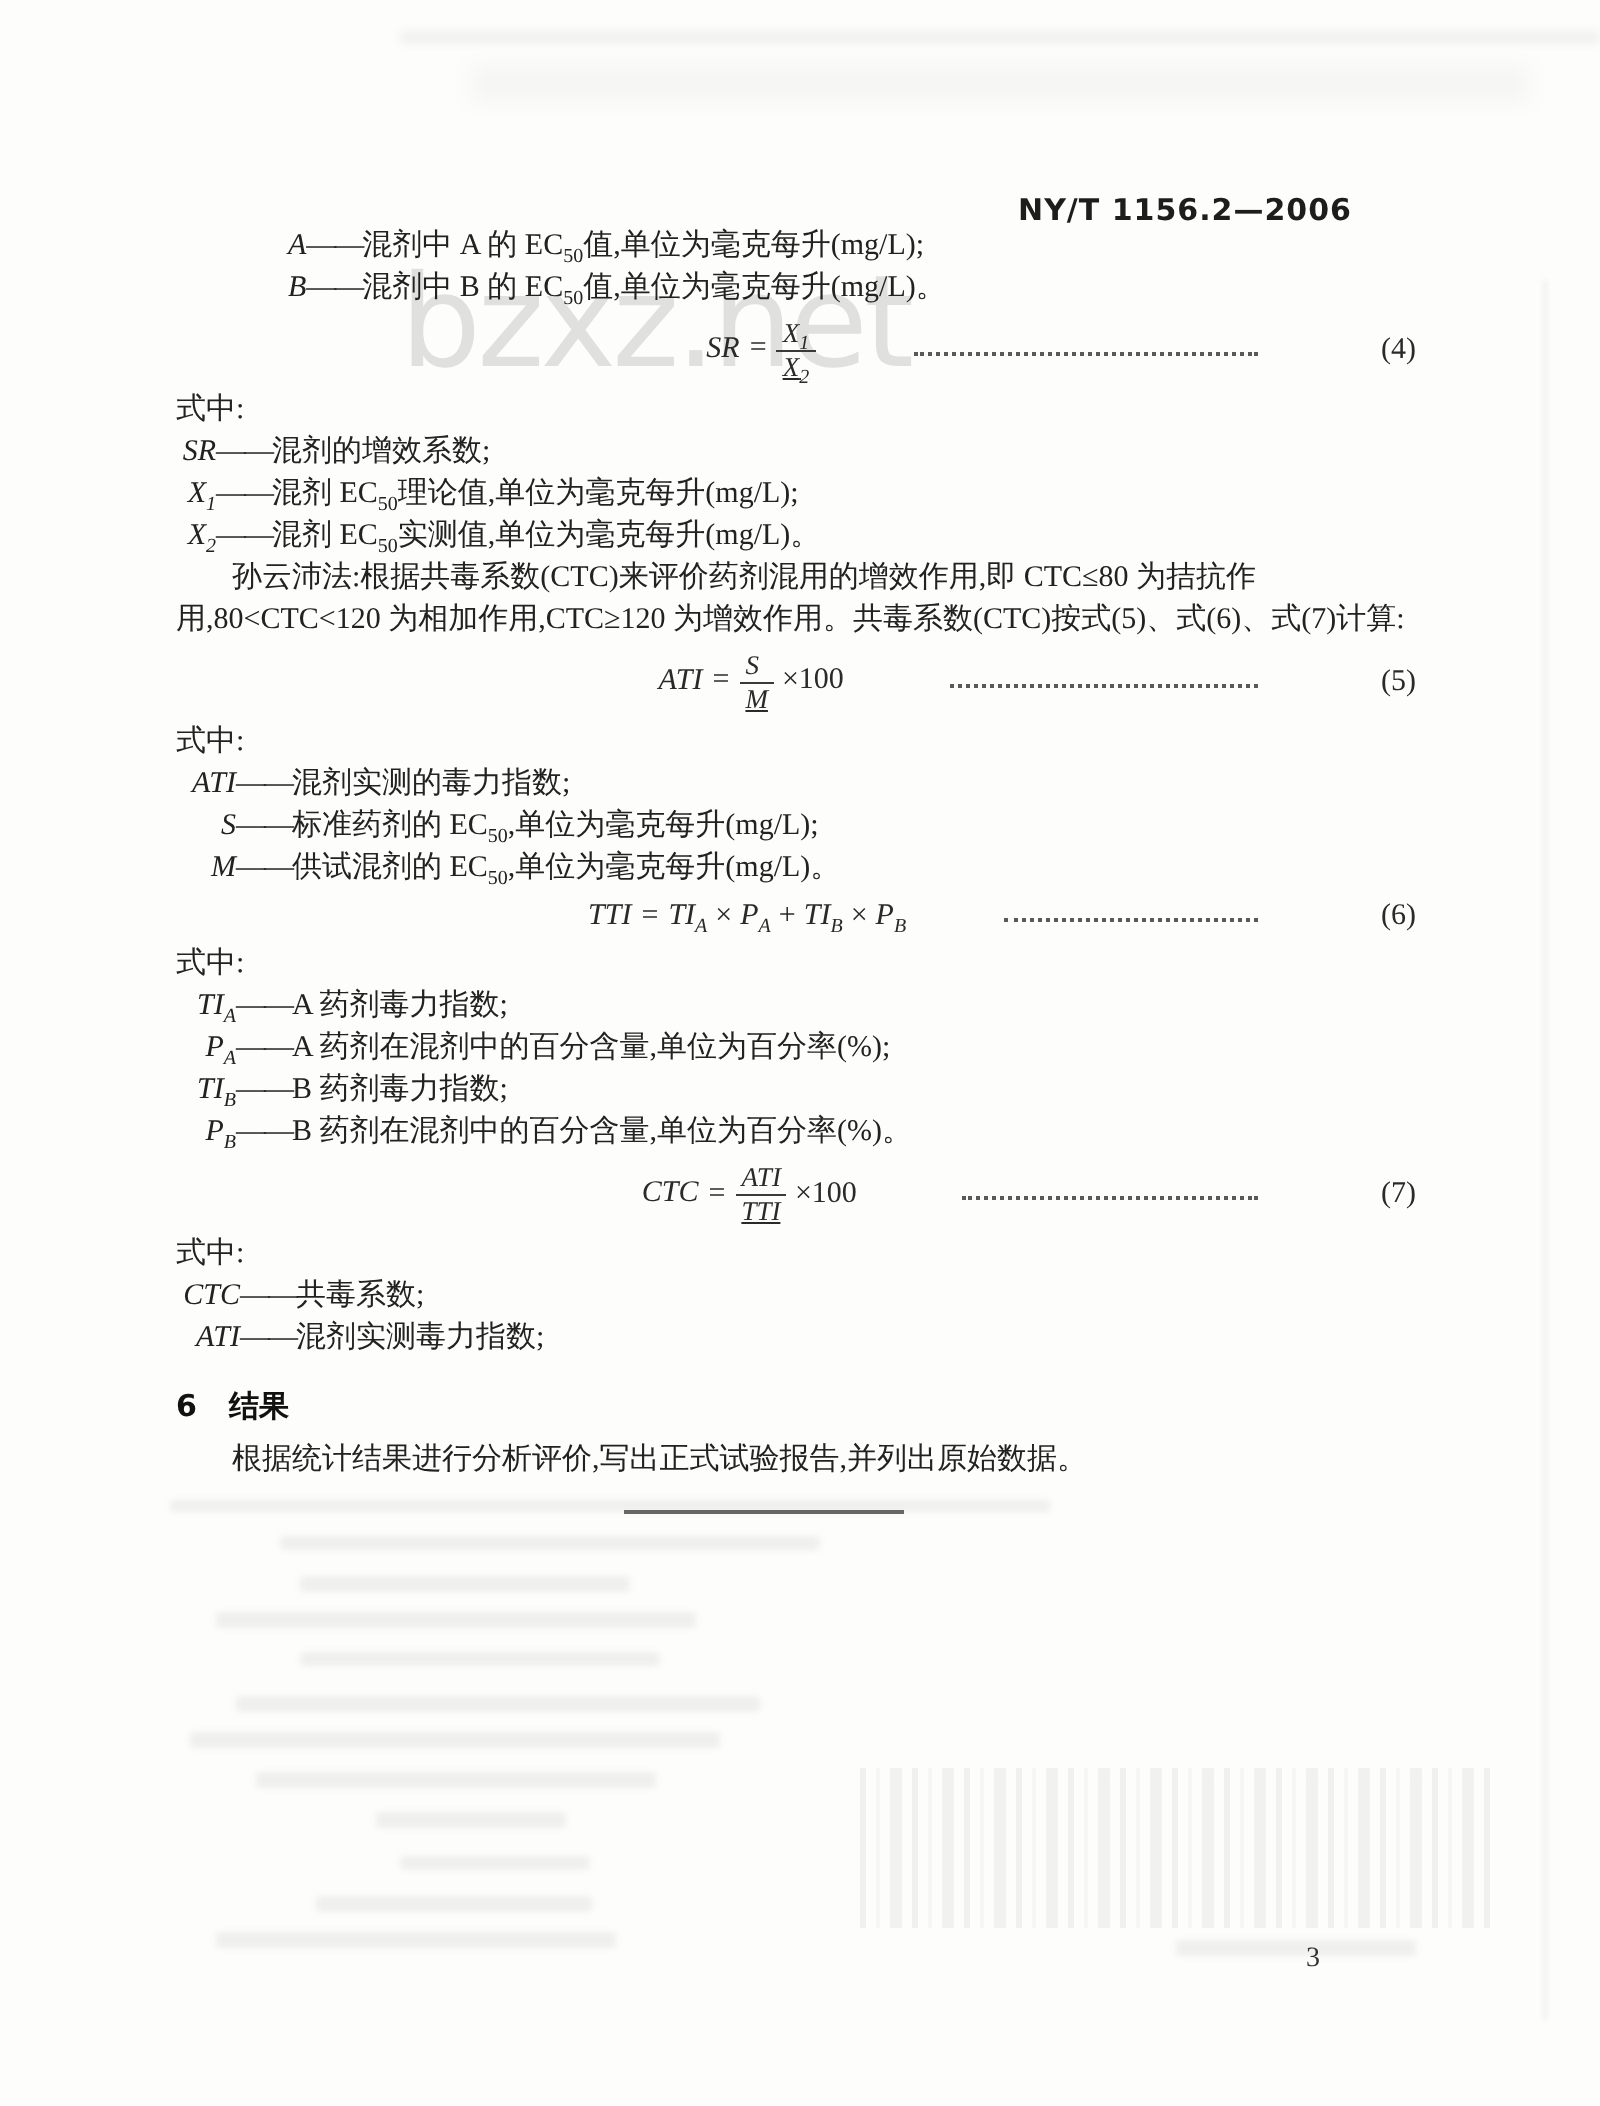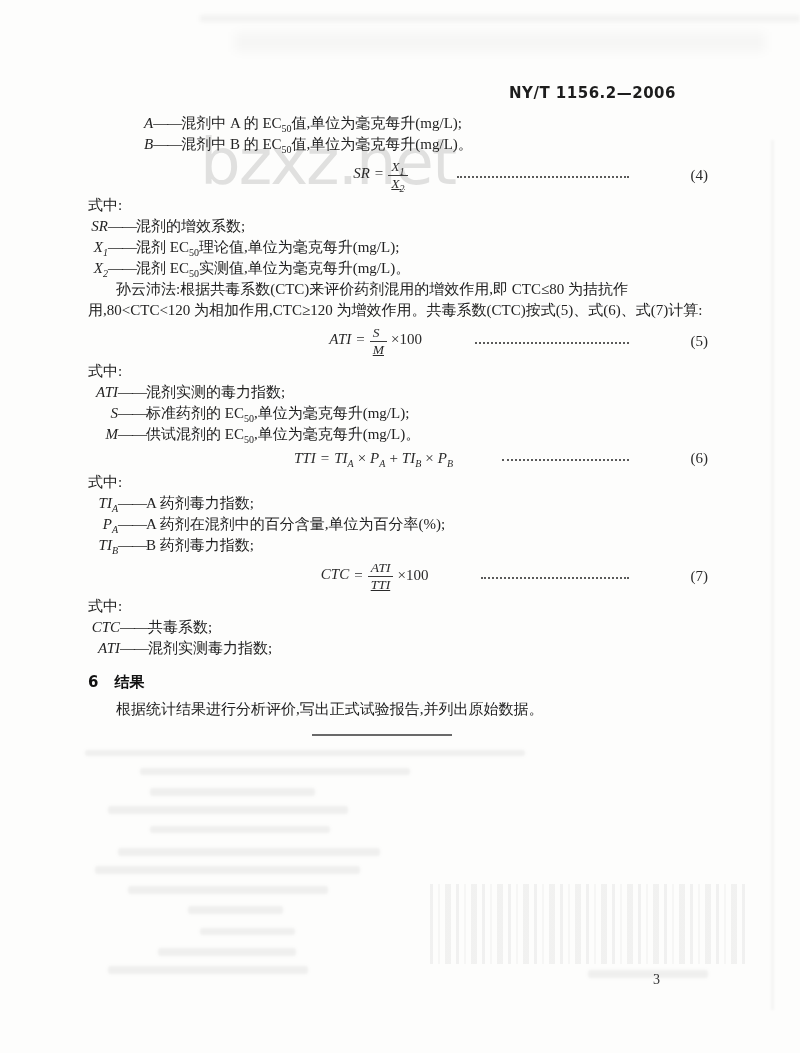--- a/index.html
+++ b/index.html
@@ -8,21 +8,21 @@
     background:#fdfdfc;overflow:hidden;
     font-family:"Liberation Serif","DejaVu Serif",serif;
     color:#222;
   }
   
   .scan-band{position:absolute;background:rgba(0,0,0,0.045);filter:blur(2px);}
   .scan-smudge{position:absolute;background:rgba(0,0,0,0.028);filter:blur(5px);}
   .edge-streak{position:absolute;background:rgba(0,0,0,0.035);filter:blur(1px);}
   
   .std-header{
-    position:absolute;top:84px;right:124px;
+    position:absolute;top:96px;right:124px;
     font-family:"DejaVu Sans","Liberation Sans",sans-serif;
     font-weight:bold;font-size:15px;letter-spacing:0.5px;color:#1d1d1d;
   }
   
   .watermark{
     position:absolute;left:200px;top:130px;
     font-family:"DejaVu Sans","Liberation Sans",sans-serif;
     font-weight:400;font-size:64px;letter-spacing:-2px;line-height:1;
     color:rgba(40,40,40,0.135);user-select:none;
   }
@@ -126,20 +126,21 @@
       <span class="fsp"></span>
       <span class="feq"><i>TTI</i><span class="eqs">=</span><i>TI</i><sub>A</sub><span class="op">×</span><i>P</i><sub>A</sub><span class="op">+</span><i>TI</i><sub>B</sub><span class="op">×</span><i>P</i><sub>B</sub></span>
       <span class="fldr"></span>
       <span class="fno">(6)</span>
     </div>
 
     <p class="line">式中:</p>
     <p class="line term-line"><span class="term w30"><i>TI</i><sub>A</sub></span><span class="dash">——</span><span>A 药剂毒力指数;</span></p>
     <p class="line term-line"><span class="term w30"><i>P</i><sub>A</sub></span><span class="dash">——</span><span>A 药剂在混剂中的百分含量,单位为百分率(%);</span></p>
     <p class="line term-line"><span class="term w30"><i>TI</i><sub>B</sub></span><span class="dash">——</span><span>B 药剂毒力指数;</span></p>
+    <p class="line term-line"><span class="term w30"><i>P</i><sub>B</sub></span><span class="dash">——</span><span>B 药剂在混剂中的百分含量,单位为百分率(%)。</span></p>
 
     <div class="formula">
       <span class="fsp"></span>
       <span class="feq"><i>CTC</i><span class="eqs">=</span><span class="frac">
             <span class="num"><i>ATI</i></span>
             <span class="den"><i>TTI</i></span>
           </span><span class="op">×100</span></span>
       <span class="fldr"></span>
       <span class="fno">(7)</span>
     </div>

